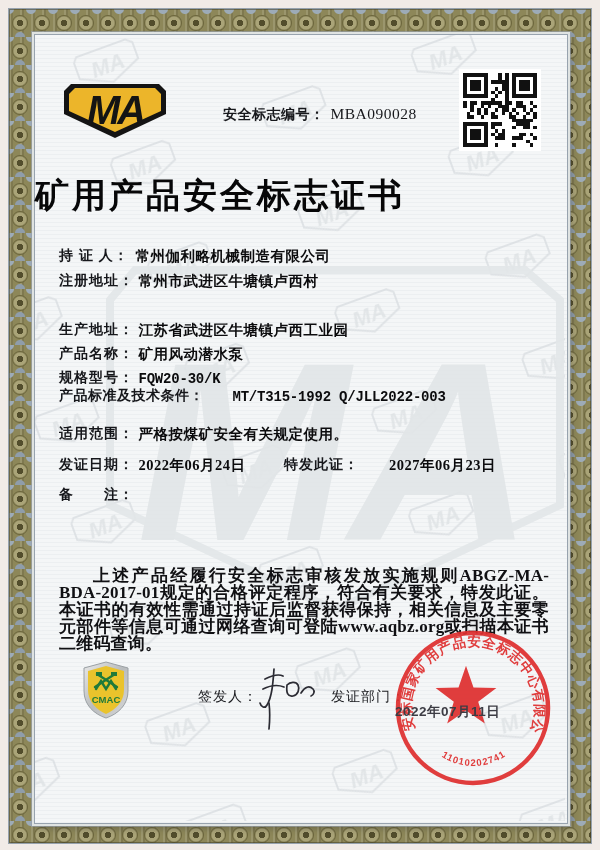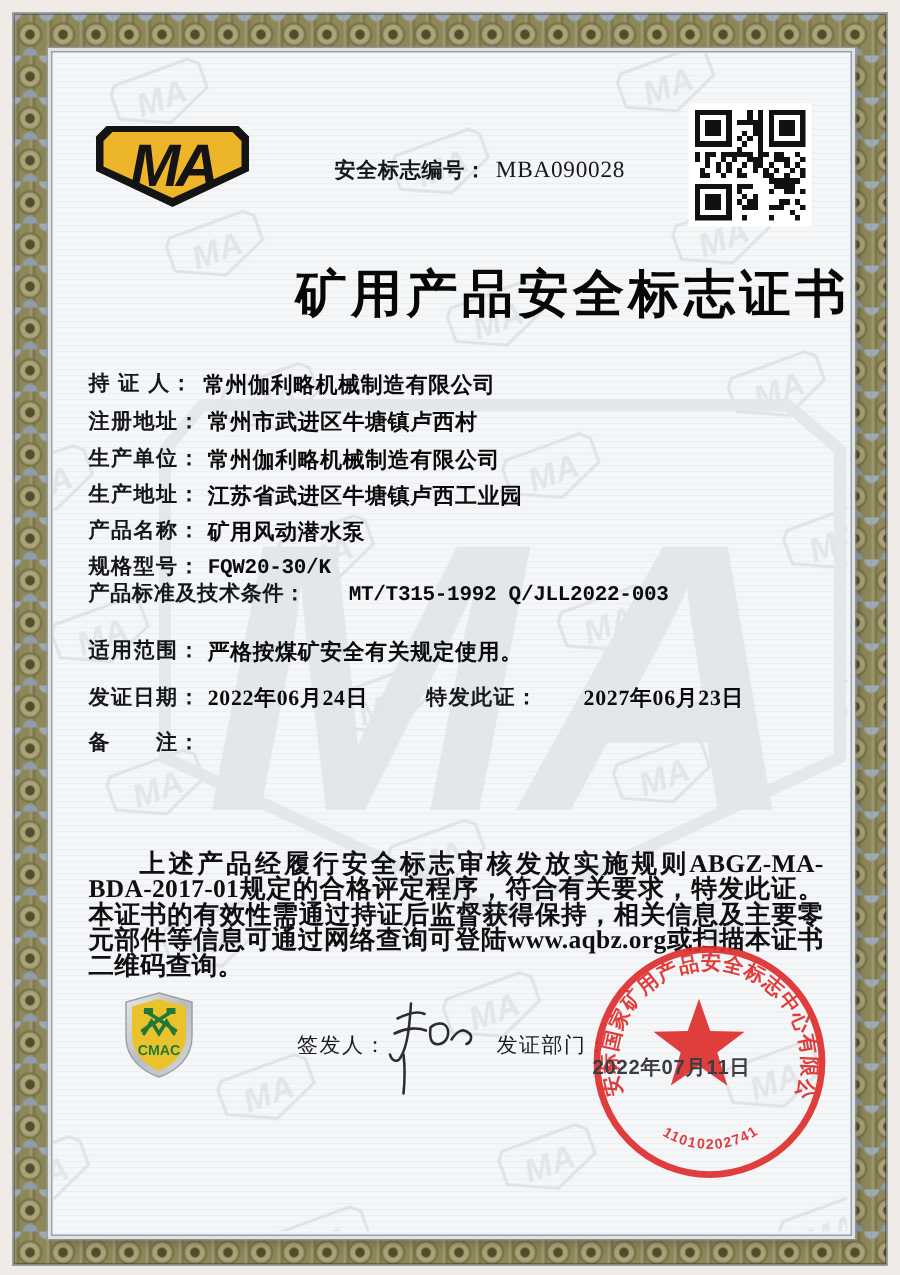--- a/index.html
+++ b/index.html
@@ -34,21 +34,21 @@
   .wm-layer{position:absolute;left:0;top:0;z-index:1;pointer-events:none;}
   .content{position:absolute;inset:0;z-index:3;}
 
   .ma-logo{position:absolute;left:28px;top:48px;}
   .serial-line{position:absolute;left:188px;top:70px;white-space:nowrap;}
   .serial-label{font-size:14px;font-weight:700;color:#17181c;letter-spacing:.5px;}
   .serial-value{font-family:"Liberation Serif","DejaVu Serif",serif;font-size:15.5px;color:#17181c;margin-left:6px;letter-spacing:.5px;}
   .qr-box{position:absolute;left:424px;top:34px;width:82px;height:82px;background:#ffffff;padding:4px;}
 
   .cert-title{
-    position:absolute;left:0;top:138px;width:100%;margin:0;text-align:right;
+    position:absolute;left:0;top:138px;width:100%;margin:0;text-align:left;
     font-family:"Liberation Serif","DejaVu Serif",serif;
     font-size:34px;font-weight:800;color:#070708;letter-spacing:3px;
   }
 
   .frow{position:absolute;left:24px;white-space:nowrap;height:20px;}
   .lbl{display:inline-block;min-width:72px;font-size:14px;font-weight:600;color:#16171b;letter-spacing:1px;vertical-align:top;}
   .lbl.wide{min-width:169px;letter-spacing:.5px;}
   .val{font-family:"Liberation Serif","DejaVu Serif",serif;font-size:14.5px;font-weight:800;color:#0b0b0d;letter-spacing:.5px;}
   .val.code{font-family:"Liberation Mono","DejaVu Sans Mono",monospace;font-size:14px;letter-spacing:-.2px;}
   .seg-valid-label{position:absolute;left:225px;top:0;}
@@ -237,24 +237,20 @@
       <h1 class="cert-title">矿用产品安全标志证书</h1>
 
       <div class="frow" style="top:212px">
         <span class="lbl">持 证 人：</span>
         <span class="val">常州伽利略机械制造有限公司</span>
       </div>
       <div class="frow" style="top:237px">
         <span class="lbl">注册地址：</span>
         <span class="val">常州市武进区牛塘镇卢西村</span>
       </div>
-      <div class="frow" style="top:262px">
-        <span class="lbl">生产单位：</span>
-        <span class="val">常州伽利略机械制造有限公司</span>
-      </div>
       <div class="frow" style="top:310px">
         <span class="lbl">产品名称：</span>
         <span class="val">矿用风动潜水泵</span>
       </div>
       <div class="frow" style="top:286px">
         <span class="lbl">生产地址：</span>
         <span class="val">江苏省武进区牛塘镇卢西工业园</span>
       </div>
       <div class="frow" style="top:334px">
         <span class="lbl">规格型号：</span>

